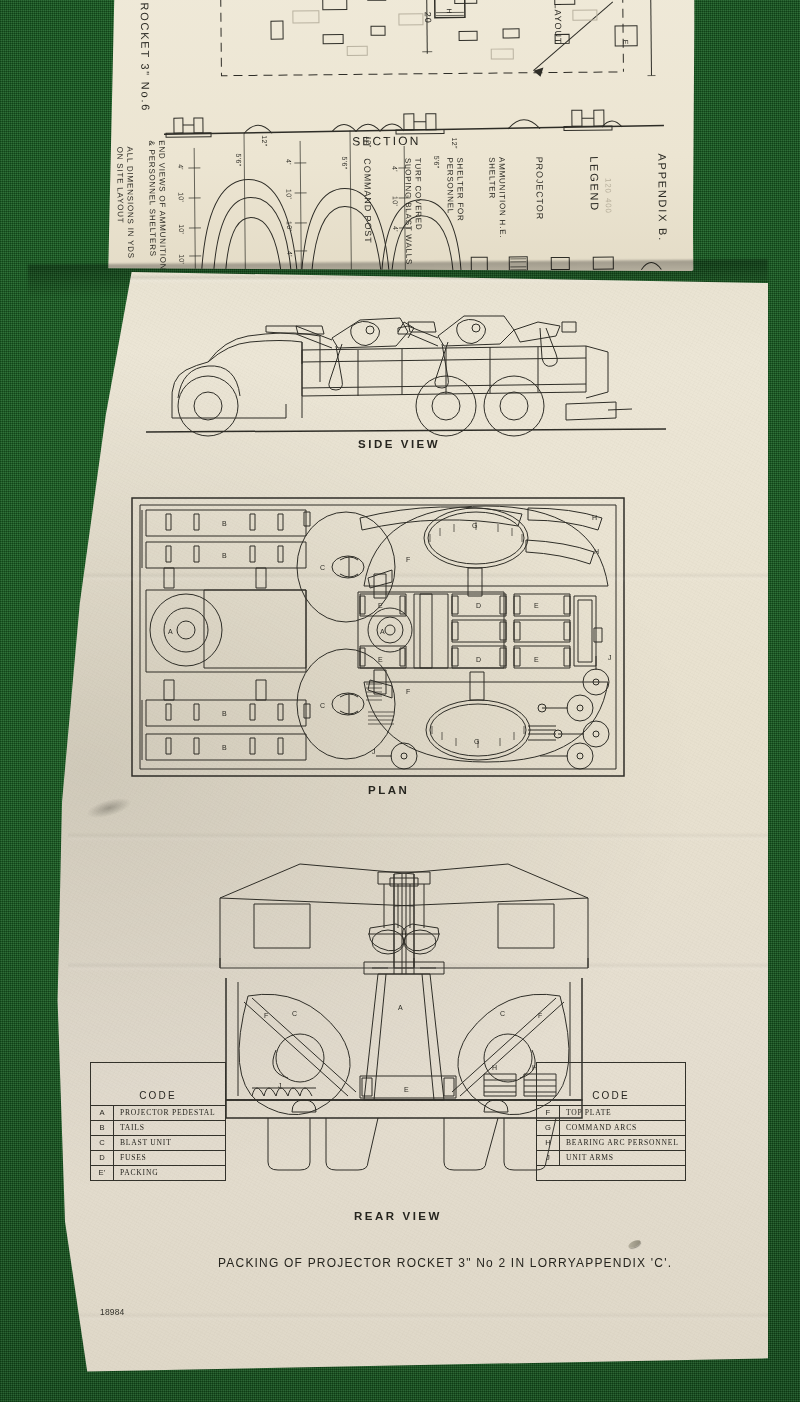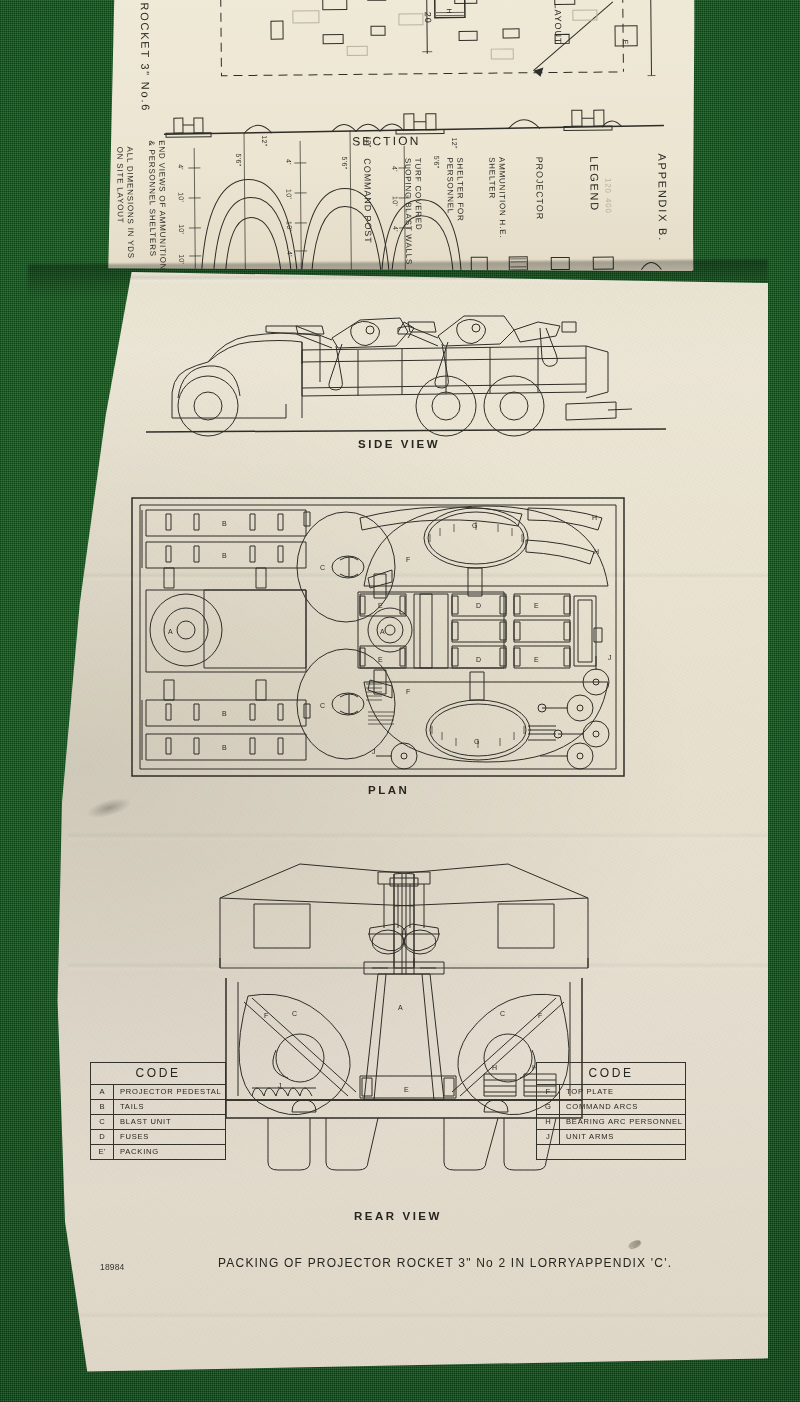--- a/index.html
+++ b/index.html
@@ -80,21 +80,21 @@
   
   .lbl{
     position:absolute;
     font-family:"Liberation Sans", sans-serif;
     color:#26251f;
     letter-spacing:.14em;
     white-space:nowrap;
   }
   .view-label{ font-size:11.5px; letter-spacing:.22em;font-weight:bold; }
   .caption{ font-size:12px; letter-spacing:.10em; }
-  .serial{ font-size:8.5px; letter-spacing:.02em; color:#33322b; }
+  .serial{ font-size:8.5px; letter-spacing:.02em; color:#33322b;margin-top:45px; }
 
   
   .rot{
     position:absolute;
     transform-origin:0 0;
     transform:rotate(90deg);
     font-size:8px;letter-spacing:.10em;color:#2a2923;
     white-space:pre;
     line-height:1.25;
   }
@@ -104,41 +104,42 @@
   
   .code-table{
     position:absolute;
     border:1.3px solid #32312a;
     background:rgba(255,255,255,.04);
     font-size:7.6px;
     color:#262520;
   }
   .code-table .hdr{
     text-align:center;
-    font-size:12px;
+    font-size:10px;
     letter-spacing:.22em;
     padding:3px 0 4px;
     border-bottom:1.3px solid #32312a;
+    margin-top:24px;
   }
   .code-row{
     display:flex;
     border-bottom:1.1px solid #32312a;
     height:14px;
     align-items:center;
   }
   .code-row:last-child{ border-bottom:none; }
   .code-key{
     width:22px;flex:0 0 22px;
     border-right:1.1px solid #32312a;
     text-align:center;
     letter-spacing:.02em;
     line-height:14px;
   }
   .code-val{
-    padding-left:6px;letter-spacing:.10em;line-height:14px;
+    padding-left:6px;letter-spacing:.10em;line-height:14px;font-family:Liberation Serif, serif;
   }
 
   svg.draw{ position:absolute; overflow:visible; }
   svg.draw *{ vector-effect:non-scaling-stroke; }
   .s  {fill:none;stroke:#2e2d27;stroke-width:1;}
   .s2 {fill:none;stroke:#2e2d27;stroke-width:1.5;}
   .sT {fill:none;stroke:#2e2d27;stroke-width:.7;}
   .fl {fill:#2e2d27;}
   .gl{font-family:"Liberation Sans",sans-serif;font-size:7px;fill:#2a2923;letter-spacing:.05em;}
 

